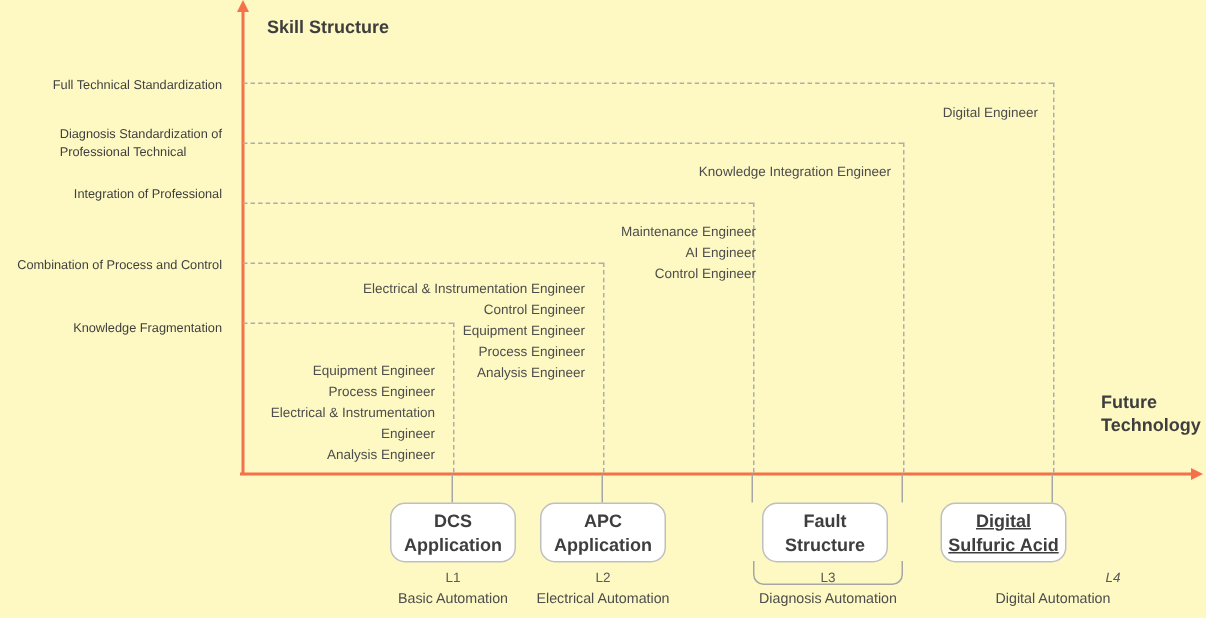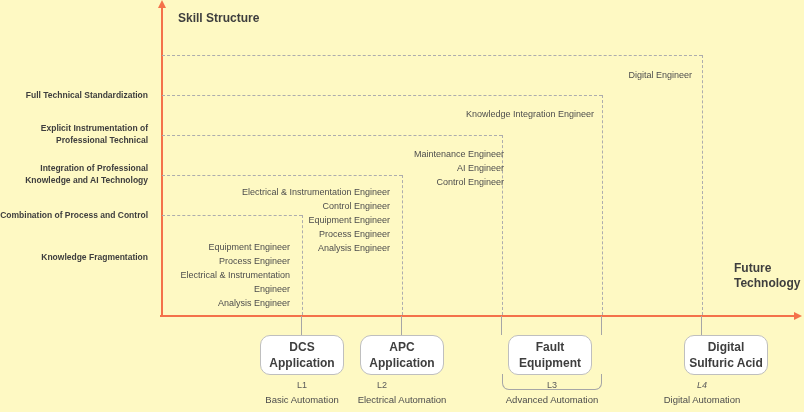--- a/index.html
+++ b/index.html
@@ -16,22 +16,22 @@
   .xarrow{position:absolute;left:794px;top:312px;width:0;height:0;
     border-top:4px solid transparent;border-bottom:4px solid transparent;
     border-left:8px solid var(--accent,#F4714A);}
   .title-skill{position:absolute;left:178px;top:11px;font-size:12px;font-weight:bold;color:var(--text-dark,#3E3E3E);}
   .title-future{position:absolute;left:734px;top:261px;font-size:12px;font-weight:bold;color:var(--text-dark,#3E3E3E);line-height:15px;}
   .title-future span{display:block;}
   
   .hdash{position:absolute;left:162px;height:0;border-top:1px dashed var(--dash,#ADADAD);}
   .vdash{position:absolute;width:0;border-left:1px dashed var(--dash,#ADADAD);}
   
-  .ylab{position:absolute;right:656px;text-align:right;font-size:8.5px;font-weight:bold;
-    color:var(--text-dark,#3E3E3E);line-height:12px;white-space:nowrap;margin-top:39px;}
+  .ylab{position:absolute;right:656px;font-size:8.5px;font-weight:normal;
+    color:var(--text-dark,#3E3E3E);line-height:12px;white-space:nowrap;}
   .ylab span{display:block;}
   
   .egrp{position:absolute;text-align:right;font-size:9px;color:var(--text-mid,#4D4D4D);
     line-height:14px;white-space:nowrap;}
   .egrp span{display:block;}
   
   .conn{position:absolute;top:316px;height:19px;width:1px;background:#A6A6A6;}
   .appbox{position:absolute;top:335px;width:84px;height:40px;box-sizing:border-box;
     background:#ffffff;border:1.5px solid #BFBFBF;border-radius:10px;
     text-align:center;font-size:12px;font-weight:bold;color:var(--text-dark,#3E3E3E);
@@ -67,26 +67,25 @@
   <div class="vdash" style="left:702px;top:55px;height:260px;"></div>
   <div class="vdash" style="left:602px;top:95px;height:220px;"></div>
   <div class="vdash" style="left:502px;top:135px;height:180px;"></div>
   <div class="vdash" style="left:402px;top:175px;height:140px;"></div>
   <div class="vdash" style="left:302px;top:215px;height:100px;"></div>
 
   <div class="ylab" style="top:50px;">
     <span>Full Technical Standardization</span>
   </div>
   <div class="ylab" style="top:83px;">
-    <span>Explicit Instrumentation of</span>
+    <span>Diagnosis Standardization of</span>
     <span>Professional Technical</span>
   </div>
   <div class="ylab" style="top:123px;">
     <span>Integration of Professional</span>
-    <span>Knowledge and AI Technology</span>
   </div>
   <div class="ylab" style="top:170px;">
     <span>Combination of Process and Control</span>
   </div>
   <div class="ylab" style="top:212px;">
     <span>Knowledge Fragmentation</span>
   </div>
 
   <div class="egrp" style="right:514px;top:240px;">
     <span>Equipment Engineer</span>
@@ -117,38 +116,38 @@
   <div class="conn" style="left:301px;"></div>
   <div class="conn" style="left:401px;"></div>
   <div class="conn" style="left:501px;"></div>
   <div class="conn" style="left:601px;"></div>
   <div class="conn" style="left:701px;"></div>
 
   <div class="appbox" style="left:260px;">
     <span>DCS</span>
     <span>Application</span>
   </div>
-  <div class="appbox" style="left:360px;border-radius:11px;">
+  <div class="appbox" style="left:360px;">
     <span>APC</span>
     <span>Application</span>
   </div>
   <div class="appbox" style="left:460px;margin-left:48px;">
     <span>Fault</span>
-    <span>Equipment</span>
+    <span>Structure</span>
   </div>
-  <div class="appbox" style="left:684px;">
+  <div class="appbox" style="left:627px;text-decoration:underline;">
     <span>Digital</span>
     <span>Sulfuric Acid</span>
   </div>
 
   <div class="bracket"></div>
 
   <div class="ltag" style="left:262px;">L1</div>
-  <div class="ltag" style="left:342px;text-align:center;">L2</div>
+  <div class="ltag" style="left:362px;text-align:center;">L2</div>
   <div class="ltag" style="left:512px;">L3</div>
-  <div class="ltag" style="left:662px;font-style:italic;">L4</div>
+  <div class="ltag" style="left:702px;font-style:italic;">L4</div>
 
   <div class="auto" style="left:237px;">Basic Automation</div>
   <div class="auto" style="left:337px;">Electrical Automation</div>
-  <div class="auto" style="left:487px;">Advanced Automation</div>
+  <div class="auto" style="left:487px;">Diagnosis Automation</div>
   <div class="auto" style="left:637px;">Digital Automation</div>
 
 </div>
 
 </body></html>

